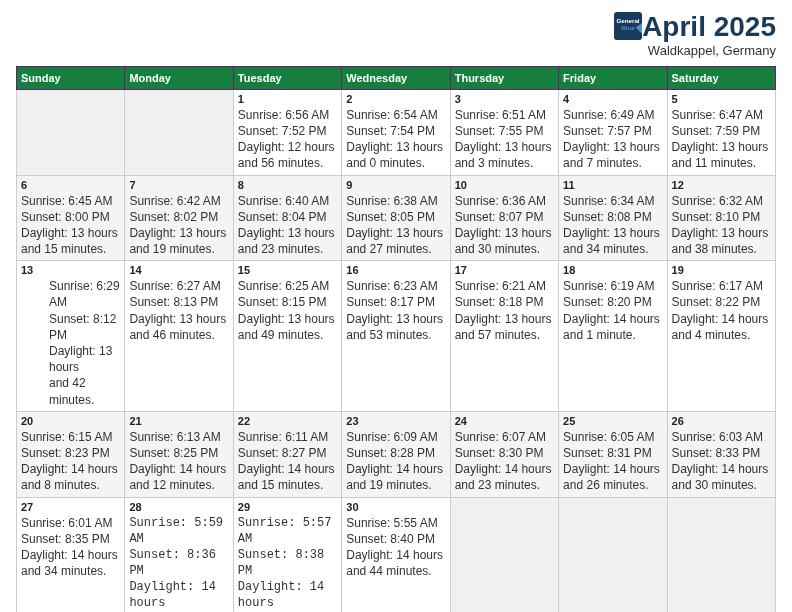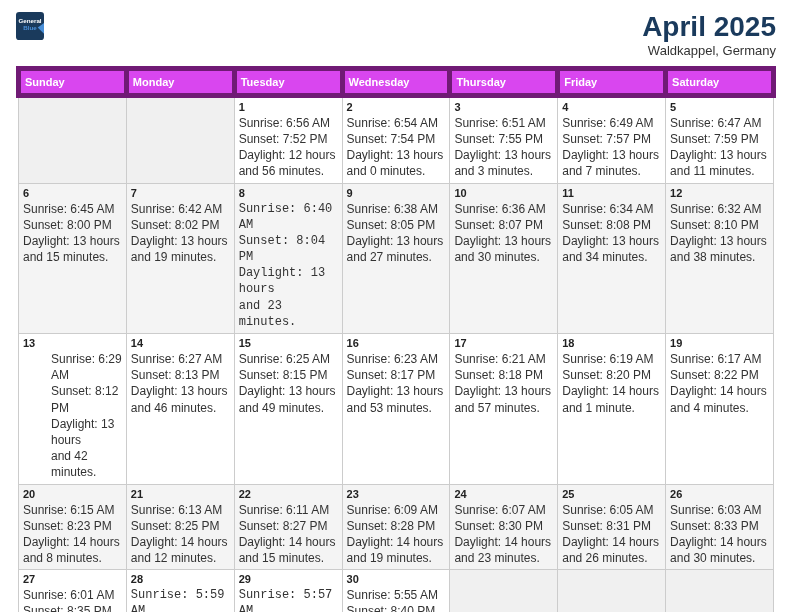--- a/index.html
+++ b/index.html
@@ -11,21 +11,21 @@
       overflow: hidden;
     }
     .page {
       width: 792px;
       height: 612px;
       padding: 12px 16px 12px 16px;
       background: #fff;
     }
     .header {
       display: flex;
-      justify-content: space-between;
+      justify-content: flex-end;
       align-items: flex-start;
       margin-bottom: 8px;
     }
     .logo {
       display: flex;
       align-items: center;
       gap: 4px;
     }
     .logo-icon {
       width: 28px;
@@ -43,27 +43,27 @@
     .calendar-subtitle {
       font-size: 13px;
       color: #333;
     }
     table {
       width: 100%;
       border-collapse: collapse;
       table-layout: fixed;
     }
     thead th {
-      background-color: #d946ef;
+      background-color: #15803d;
       color: #fff;
       font-size: 11px;
       font-weight: bold;
       padding: 5px 4px;
       text-align: left;
-      border: 5px solid #701a75;
+      border: 1px solid #701a75;
     }
     tbody td {
       border: 1px solid #ccc;
       vertical-align: top;
       padding: 3px 4px;
       font-size: 9px;
       color: #222;
       height: 78px;
     }
     .day-num {
@@ -172,21 +172,21 @@
           </td>
           <td>
             <span class="day-num">7</span>
             <div class="day-info" style="white-space: pre-line;">Sunrise: 6:42 AM
 Sunset: 8:02 PM
 Daylight: 13 hours
 and 19 minutes.</div>
           </td>
           <td>
             <span class="day-num">8</span>
-            <div class="day-info" style="white-space: pre-line; font-family: Liberation Mono, monospace;">Sunrise: 6:40 AM
+            <div class="day-info" style="white-space: pre-line;">Sunrise: 6:40 AM
 Sunset: 8:04 PM
 Daylight: 13 hours
 and 23 minutes.</div>
           </td>
           <td>
             <span class="day-num">9</span>
             <div class="day-info" style="white-space: pre-line;">Sunrise: 6:38 AM
 Sunset: 8:05 PM
 Daylight: 13 hours
 and 27 minutes.</div>

